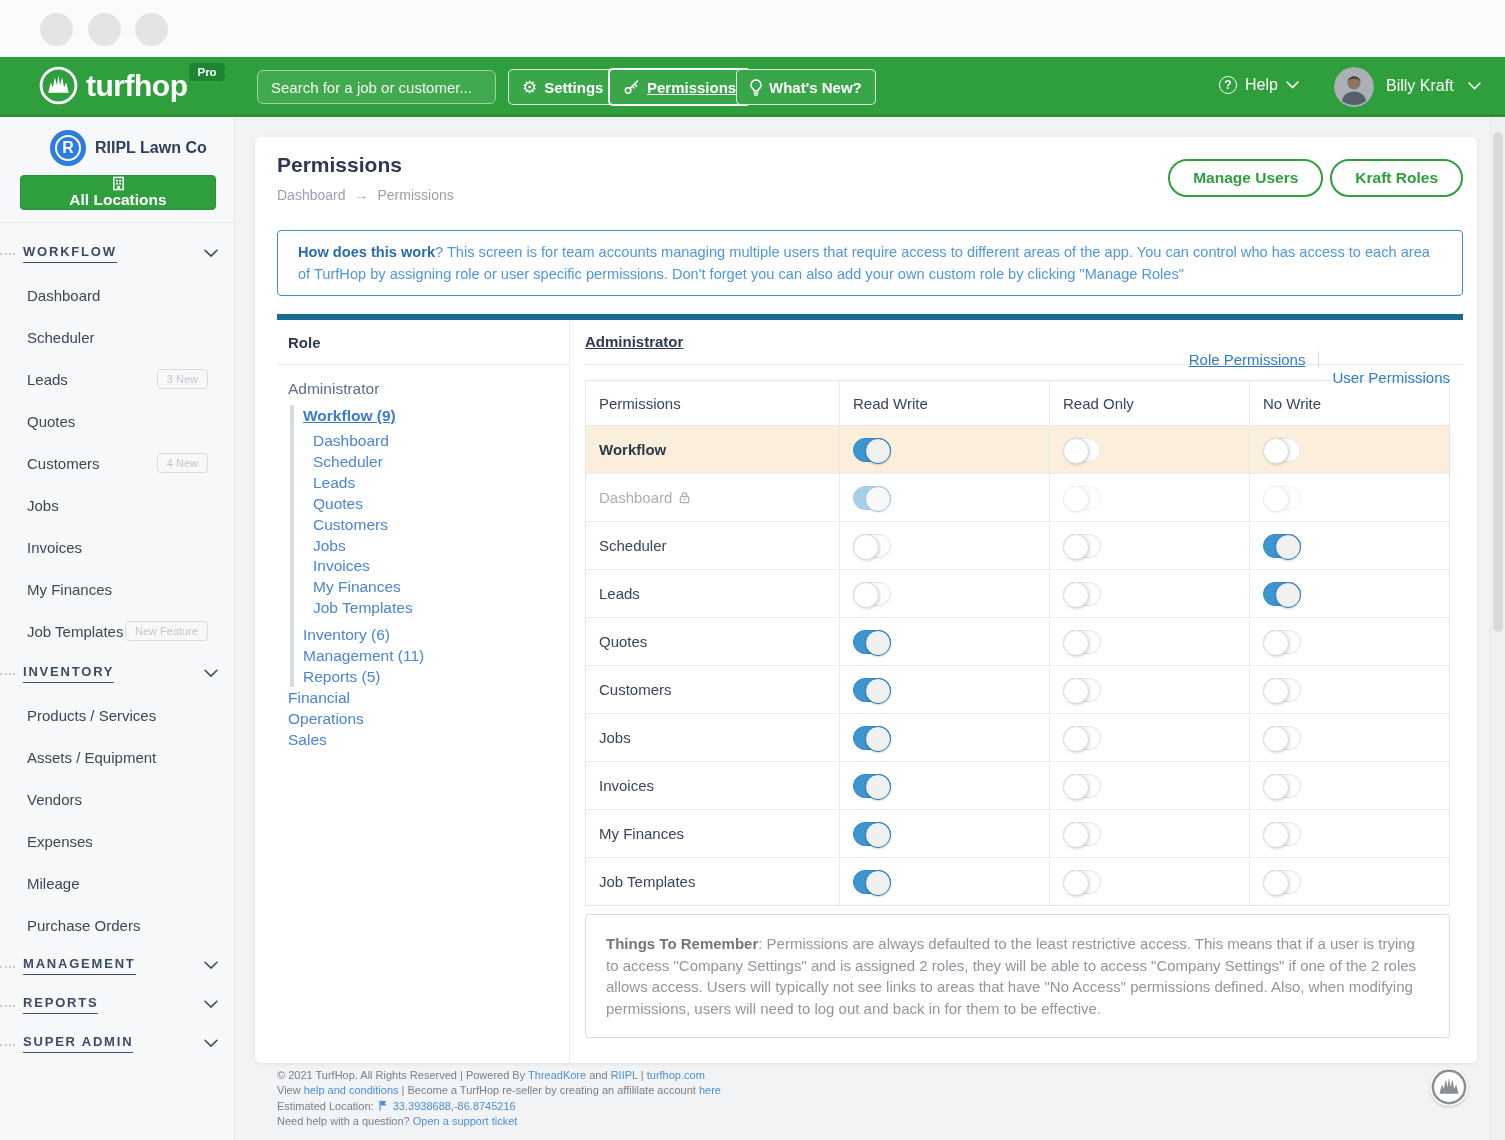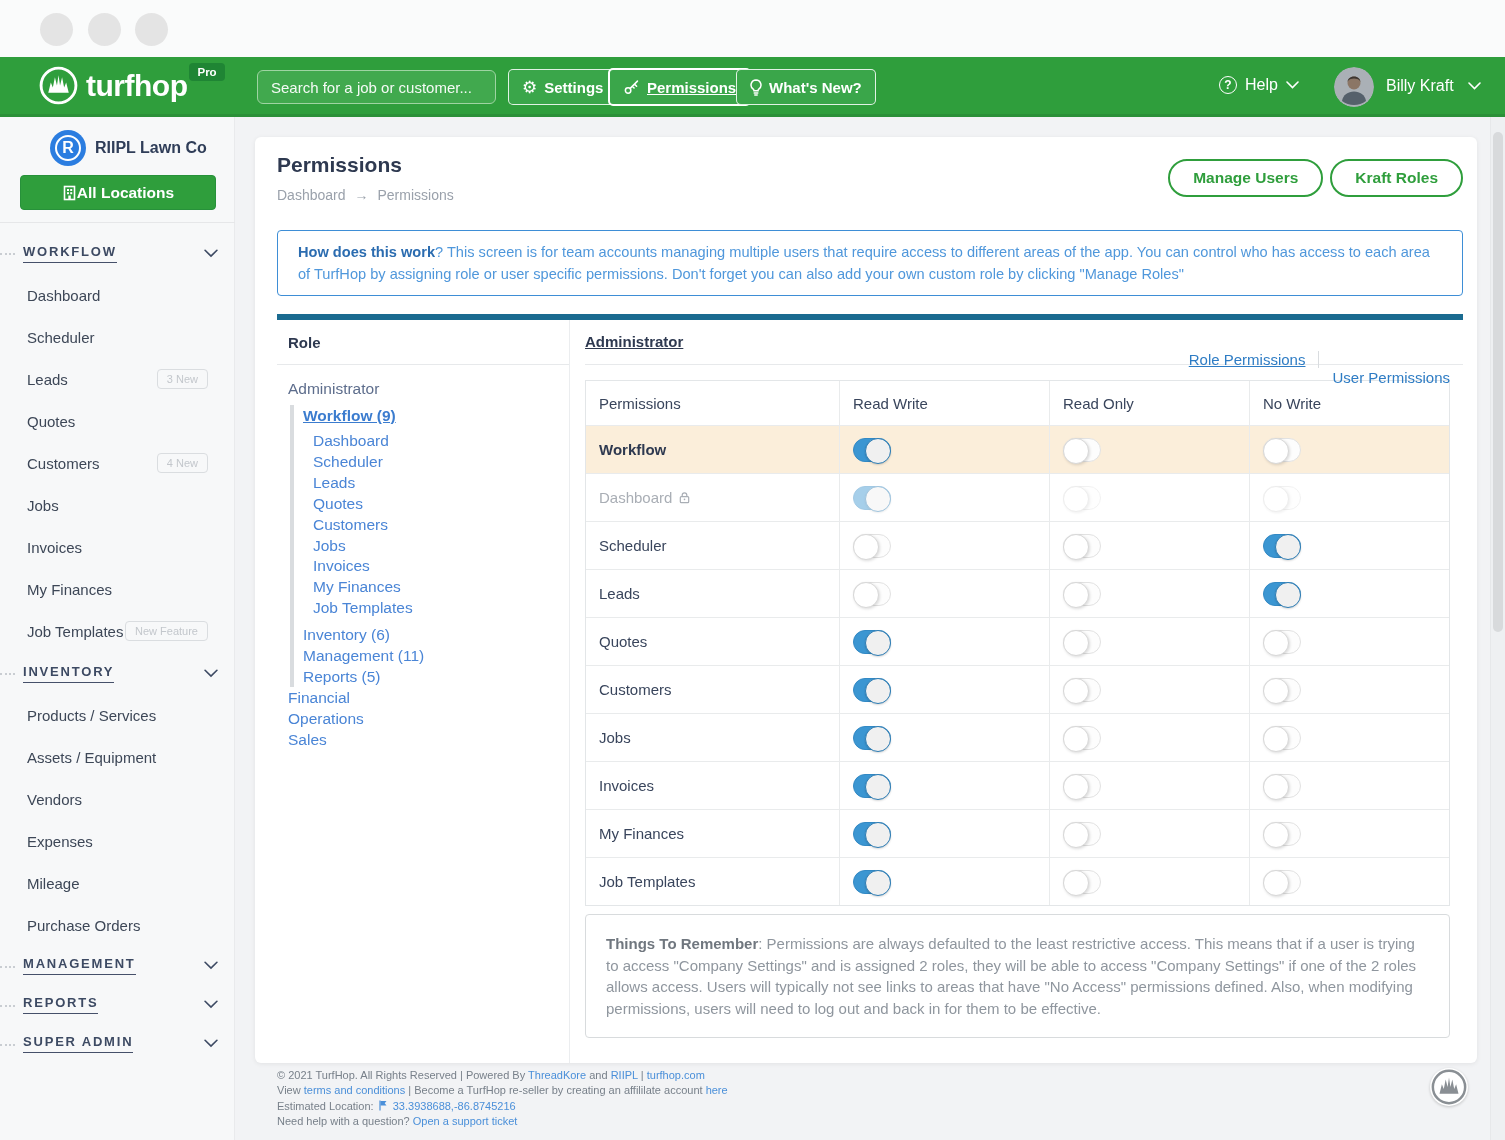--- a/index.html
+++ b/index.html
@@ -29,21 +29,21 @@
   .user-wrap { position:absolute; left:1386px; top:20px; display:flex; align-items:center; gap:14px; color:#fff; font-size:16px; cursor:pointer; }
   .chev { color:#fff; }
 
   
   .sidebar { position:absolute; top:117px; left:0; width:235px; bottom:0; background:#f7f8f9; border-right:1px solid #e9eaec; }
   .company-row { position:absolute; top:13px; left:50px; display:flex; align-items:center; gap:9px; cursor:pointer; }
   .company-circle { width:36px; height:36px; border-radius:50%; background:#2b7de0; position:relative; display:flex; align-items:center; justify-content:center; }
   .company-ring { position:absolute; width:26px; height:26px; border:2px solid #fff; border-radius:50%; }
   .company-initial { color:#fff; font-weight:bold; font-size:16px; position:relative; }
   .company-name { font-size:16px; font-weight:bold; color:#2f3d58; }
-  .all-locations { position:absolute; top:58px; left:20px; width:196px; height:35px; background:#2f9e3c; border:1px solid #27913a; border-radius:4px; color:#fff; font-weight:bold; font-size:15.5px; display:flex; align-items:center; justify-content:center; cursor:pointer; font-family:inherit; }
+  .all-locations { position:absolute; top:58px; left:20px; width:196px; height:35px; background:#2f9e3c; border:1px solid #27913a; border-radius:4px; color:#fff; font-weight:bold; font-size:15.5px; display:flex; align-items:center; justify-content:center; cursor:pointer; font-family:inherit;flex-direction:column; }
   .side-divider { position:absolute; top:105px; left:0; width:235px; border-top:1px solid #e6e7e9; }
   .side-nav { position:absolute; top:115px; left:0; width:235px; }
   .side-section { height:42px; display:flex; align-items:center; padding-left:23px; position:relative; cursor:pointer; }
   .side-section.collapsed { height:39px; }
   .section-dash { position:absolute; left:0; top:50%; width:15px; border-top:2px dotted #c9cdd2; }
   .section-label { font-size:13px; letter-spacing:1.8px; font-weight:bold; color:#3d4a63; border-bottom:1px solid #46506a; padding-bottom:3px; }
   .section-chev { position:absolute; right:17px; color:#3d4a63; }
   .side-item { height:42px; display:flex; align-items:center; padding-left:27px; position:relative; font-size:15px; color:#3d4757; cursor:pointer; }
   .side-badge { position:absolute; right:27px; font-size:11px; color:#c3c7cc; border:1px solid #dadde0; border-radius:4px; padding:3px 9px; white-space:nowrap; }
 
@@ -512,21 +512,21 @@
       </div>
     </div>
   </div>
 </section>
 
 <div class="footer">
   <div class="fline">
     <span>© 2021 TurfHop. All Rights Reserved | Powered By </span><a class="flink">ThreadKore</a><span> and </span><a class="flink">RIIPL</a><span> | </span><a class="flink">turfhop.com</a>
   </div>
   <div class="fline">
-    <span>View </span><a class="flink">terms and conditions</a><span> | Become a TurfHop re-seller by creating an affililate account </span><a class="flink">here</a>
+    <span>View </span><a class="flink">help and conditions</a><span> | Become a TurfHop re-seller by creating an affililate account </span><a class="flink">here</a>
   </div>
   <div class="fline">
     <span>Estimated Location:</span>
     <svg class="flag-svg" width="9" height="11" viewBox="0 0 9 11">
       <path d="M1 0.5v10" stroke="#4a8fd9" stroke-width="1.2"></path>
       <path d="M1.5 1h6L5.7 3.2 7.5 5.5h-6z" fill="#4a8fd9"></path>
     </svg>
     <a class="flink">33.3938688,-86.8745216</a>
   </div>
   <div class="fline">

